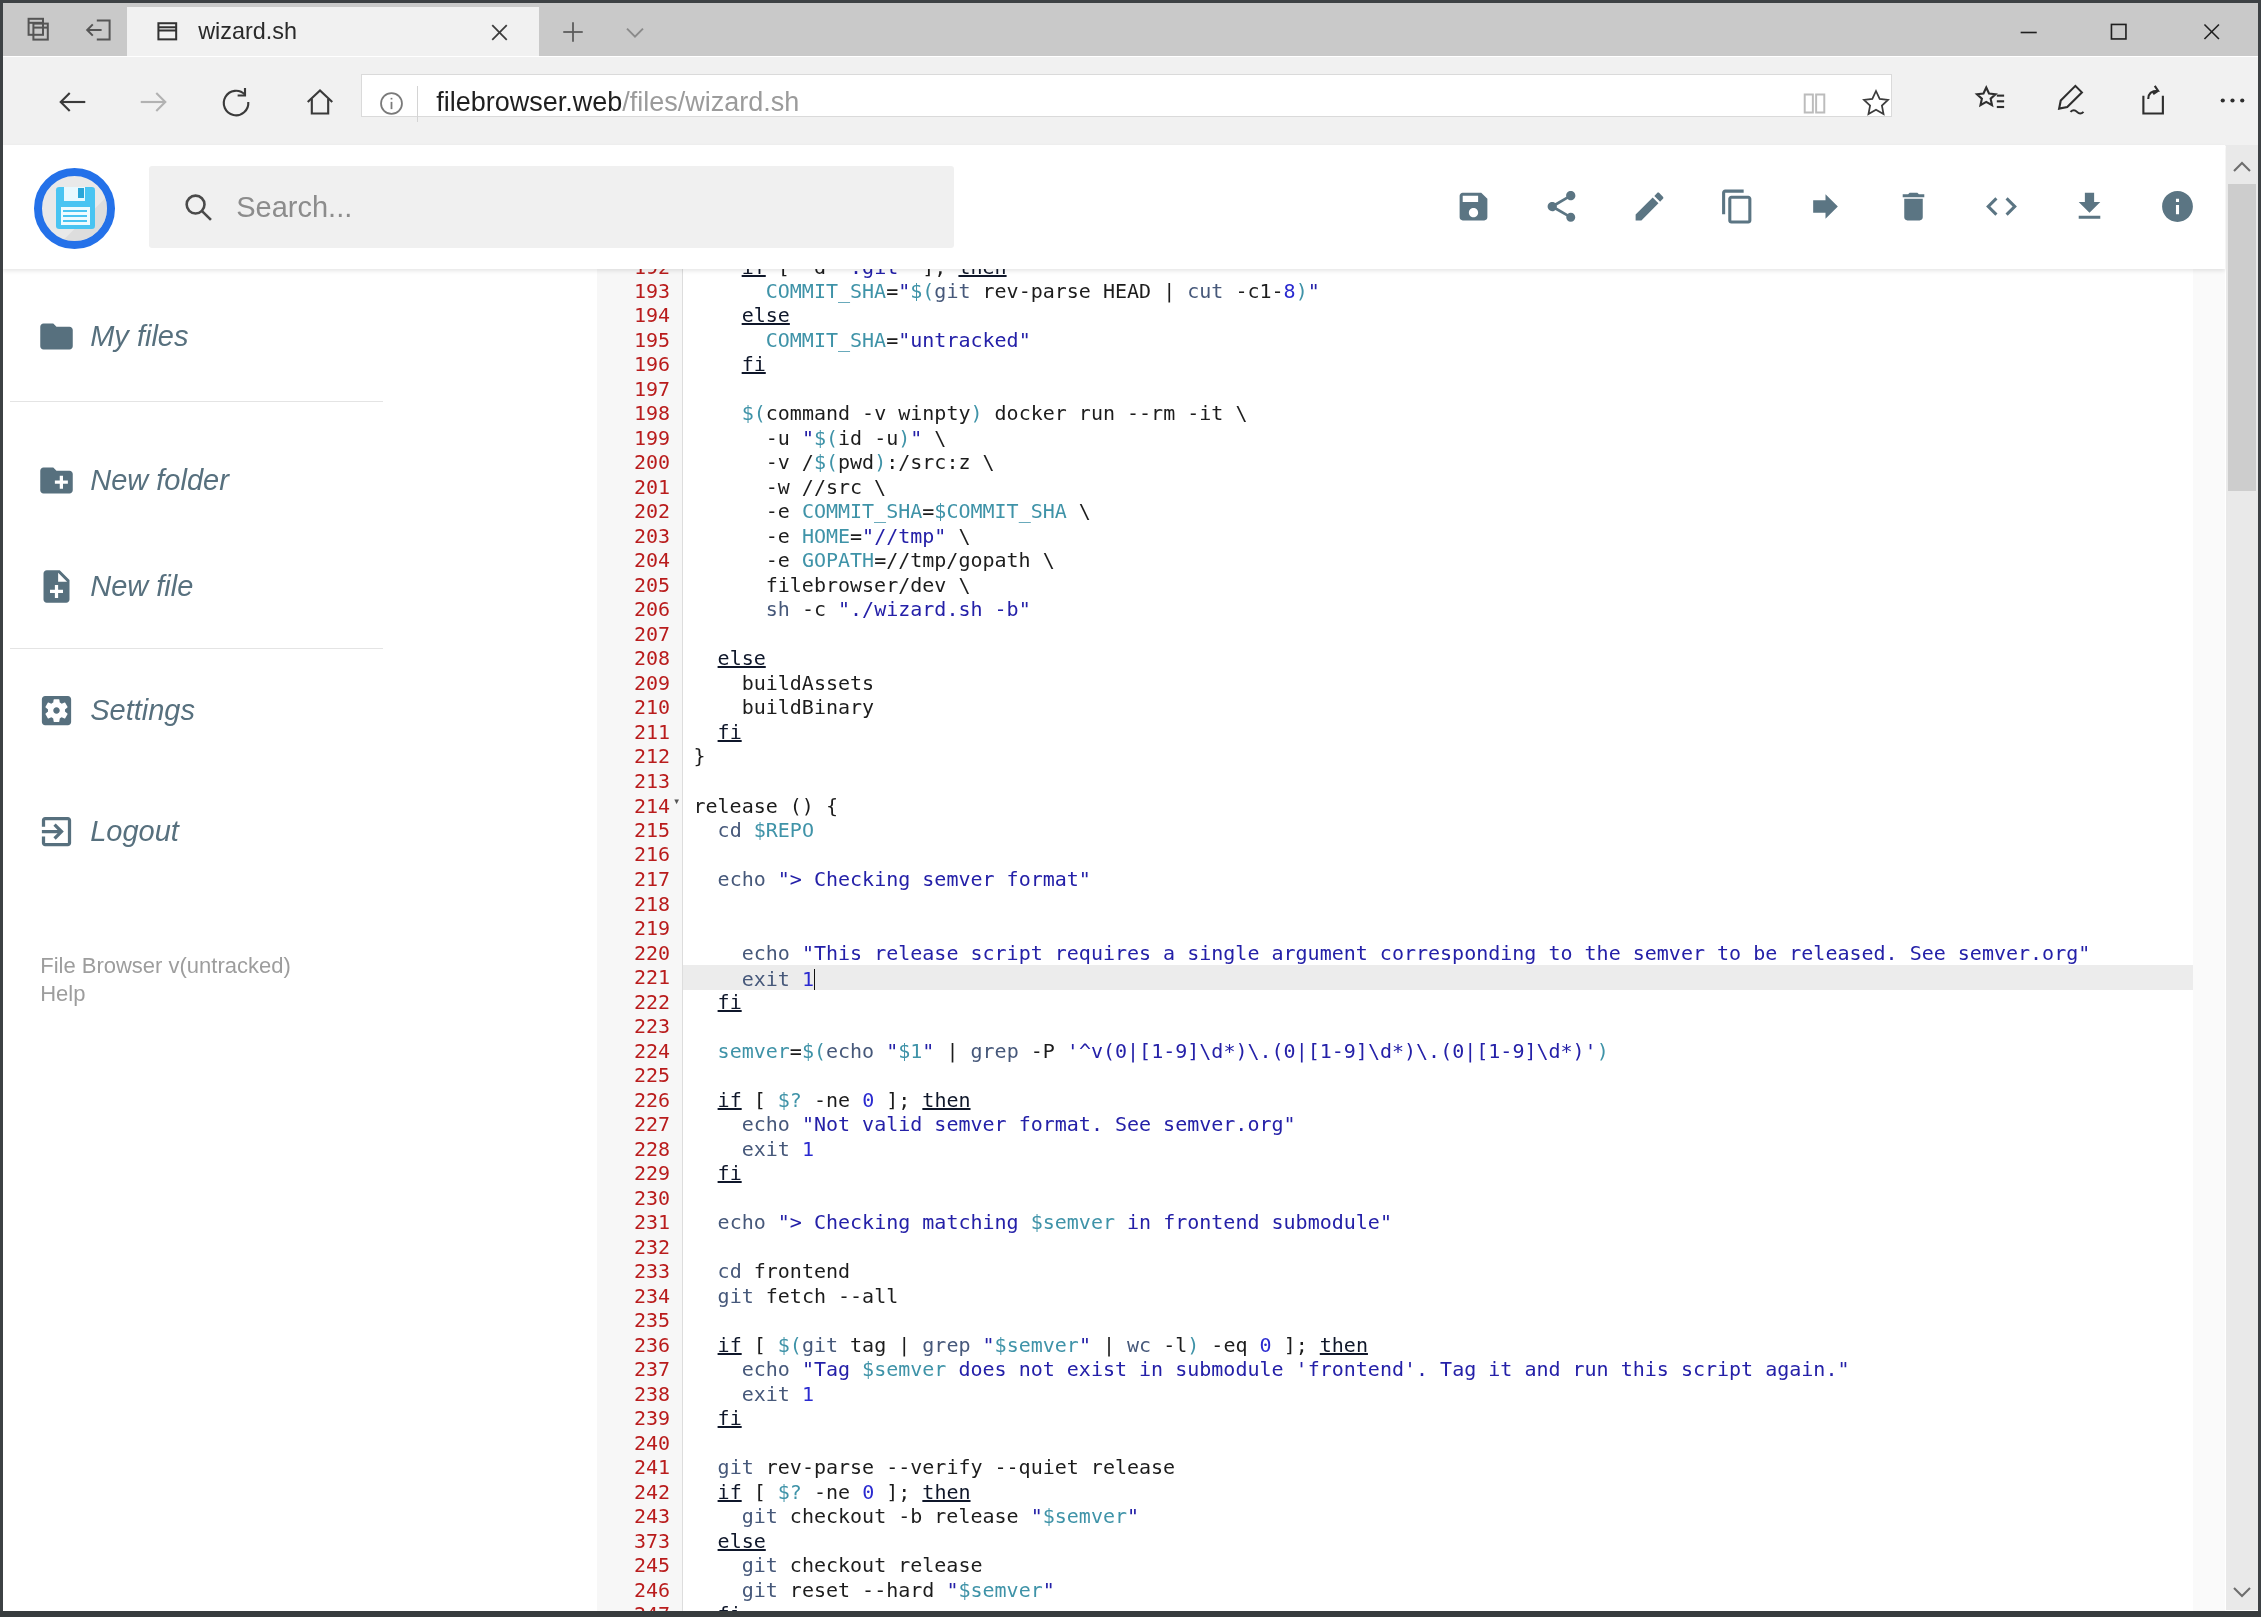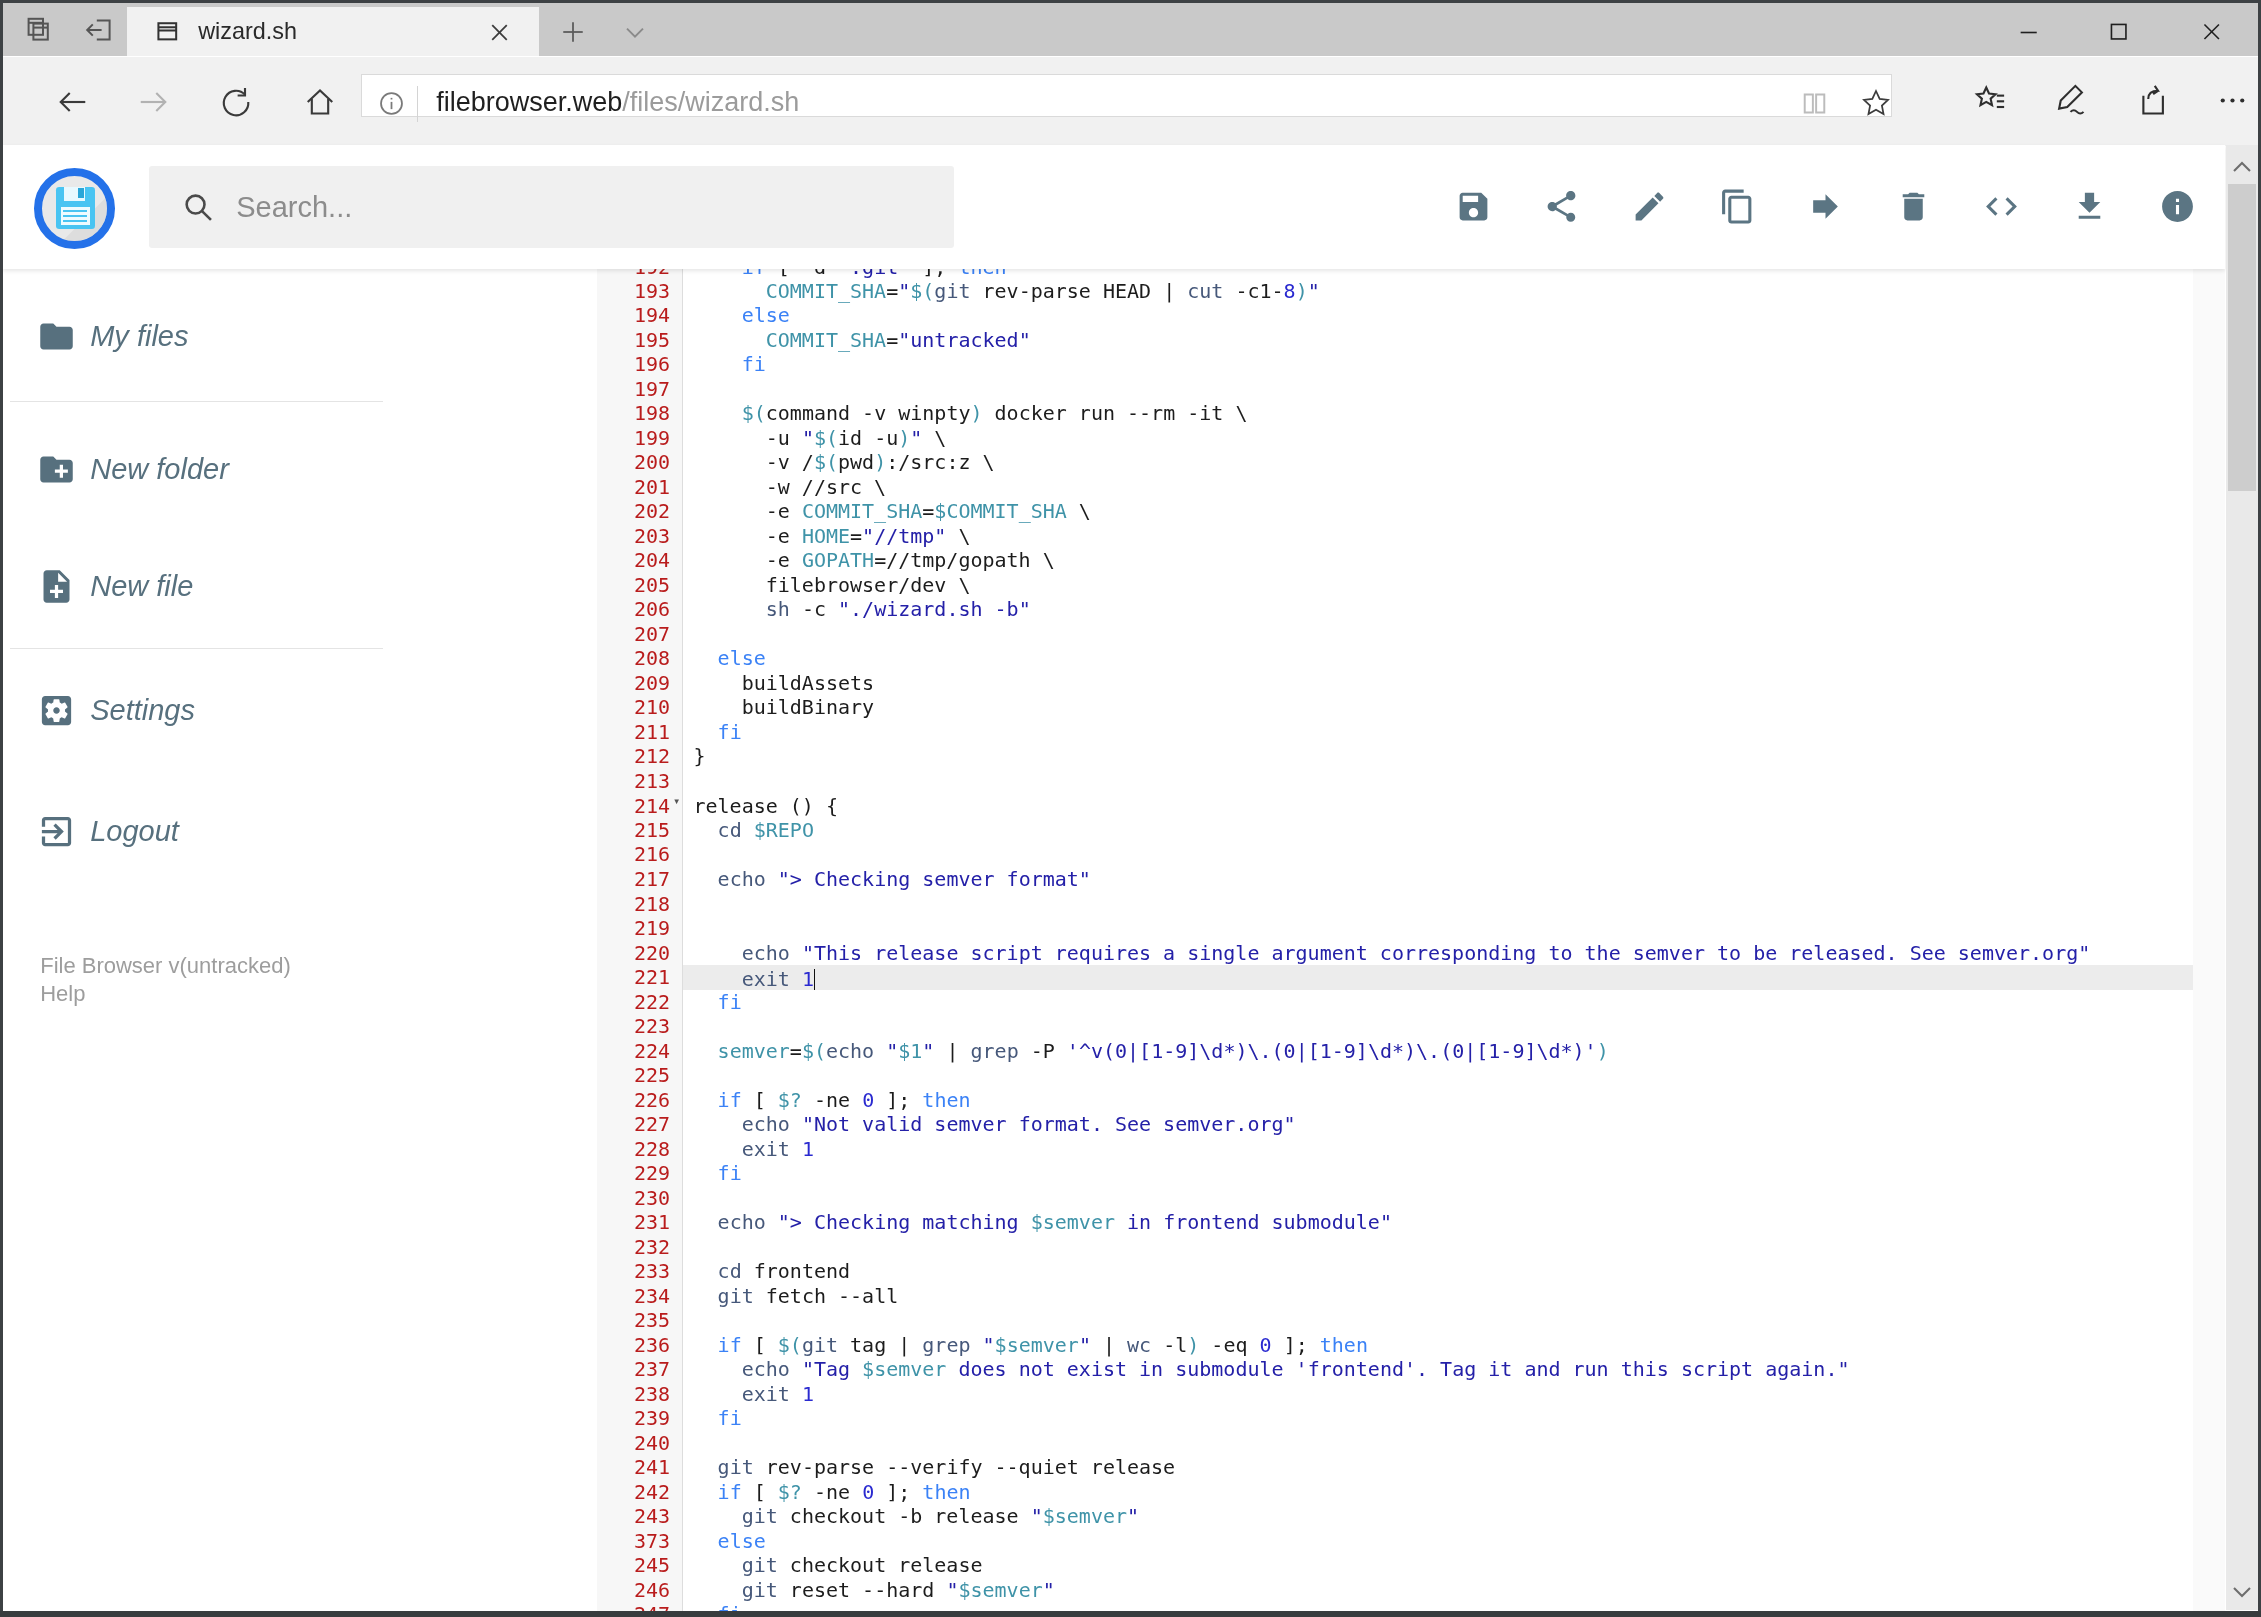--- a/index.html
+++ b/index.html
@@ -69,21 +69,21 @@
   .editor { position:absolute; left:597px; top:269px; width:1596px; height:1342px; background:#fff; overflow:hidden;
     font-family:"DejaVu Sans Mono", monospace; font-size:20px; }
   .gutter { position:absolute; left:0; top:0; width:86px; height:1342px; background:#f7f7f7; border-right:0.8px solid #ddd; }
   .gut-row { position:absolute; left:0; width:73px; height:24.5px; line-height:24.5px; text-align:right;
     color:#b91c1c; white-space:pre; }
   .fold { position:absolute; left:74px; font-size:12px; color:#555; width:11.3px; text-align:center; }
   .code-pane { position:absolute; left:86px; top:0; width:1510px; height:1342px; }
   .code-row { position:absolute; left:0; width:1510px; height:24.5px; line-height:24.5px; white-space:pre;
     color:#1c1c1c; padding-left:10.5px; }
   .code-row.active { background:#ececec; }
-  .tk-k { color:#3b82f6; } .tk-b { color:#46587a; } .tk-v { color:#3f93a8; }
+  .tk-k { color:#0f172a;text-decoration:underline; } .tk-b { color:#46587a; } .tk-v { color:#3f93a8; }
   .tk-s { color:#2420a8; } .tk-n { color:#2a2ad0; } .tk-p { color:#1c1c1c; }
   .cursor { display:inline-block; width:0; height:21px; border-left:1.6px solid #111; transform:translateY(4px); }
   .cm-vscroll { position:absolute; left:2193px; top:269px; width:32px; height:1342px; background:#fafafa; }
 
   
   .pagebar { position:absolute; left:2226px; top:145px; width:32px; height:1465px; background:#e9e9e9; z-index:20; }
   .pagebar svg { position:absolute; left:4px; width:24px; height:24px; color:#6d6d6d; }
   .pagebar .thumb { position:absolute; left:2.4px; top:39px; width:27.4px; height:307px; background:#cdcdcd; }
 
   svg { display:block; }
@@ -309,21 +309,21 @@
   <div class="sidebar" id="sidebar">
     <div class="side-footer" style="top:683px">File Browser v(untracked)</div>
     <div class="side-footer" style="top:711px">Help</div>
   <div class="side-item" style="top: 37px;">
         <svg viewBox="0 0 24 24">
           <path d="M10 4H4c-1.1 0-1.99.9-1.99 2L2 18c0 1.1.9 2 2 2h16c1.1 0 2-.9 2-2V8c0-1.1-.9-2-2-2h-8l-2-2z" fill="currentColor"></path>
         </svg>
         <span class="side-label">My files</span>
       </div>
       <div class="side-div" style="top: 132px;"></div>
-      <div class="side-item" style="top: 170px; text-align: center;">
+      <div class="side-item" style="top: 181px; text-align: center;">
         <svg viewBox="0 0 24 24">
           <path d="M20 6h-8l-2-2H4c-1.1 0-1.99.9-1.99 2L2 18c0 1.1.9 2 2 2h16c1.1 0 2-.9 2-2V8c0-1.1-.9-2-2-2zm-1 8h-3v3h-2v-3h-3v-2h3V9h2v3h3v2z" fill="currentColor"></path>
         </svg>
         <span class="side-label">New folder</span>
       </div>
       <div class="side-item" style="top: 287px;">
         <svg viewBox="0 0 24 24">
           <path d="M14 2H6c-1.1 0-1.99.9-1.99 2L4 20c0 1.1.89 2 1.99 2H18c1.1 0 2-.9 2-2V8l-6-6zm2 14h-3v3h-2v-3H8v-2h3v-3h2v3h3v2zm-3-7V3.5L18.5 9H13z" fill="currentColor"></path>
         </svg>
         <span class="side-label">New file</span>

